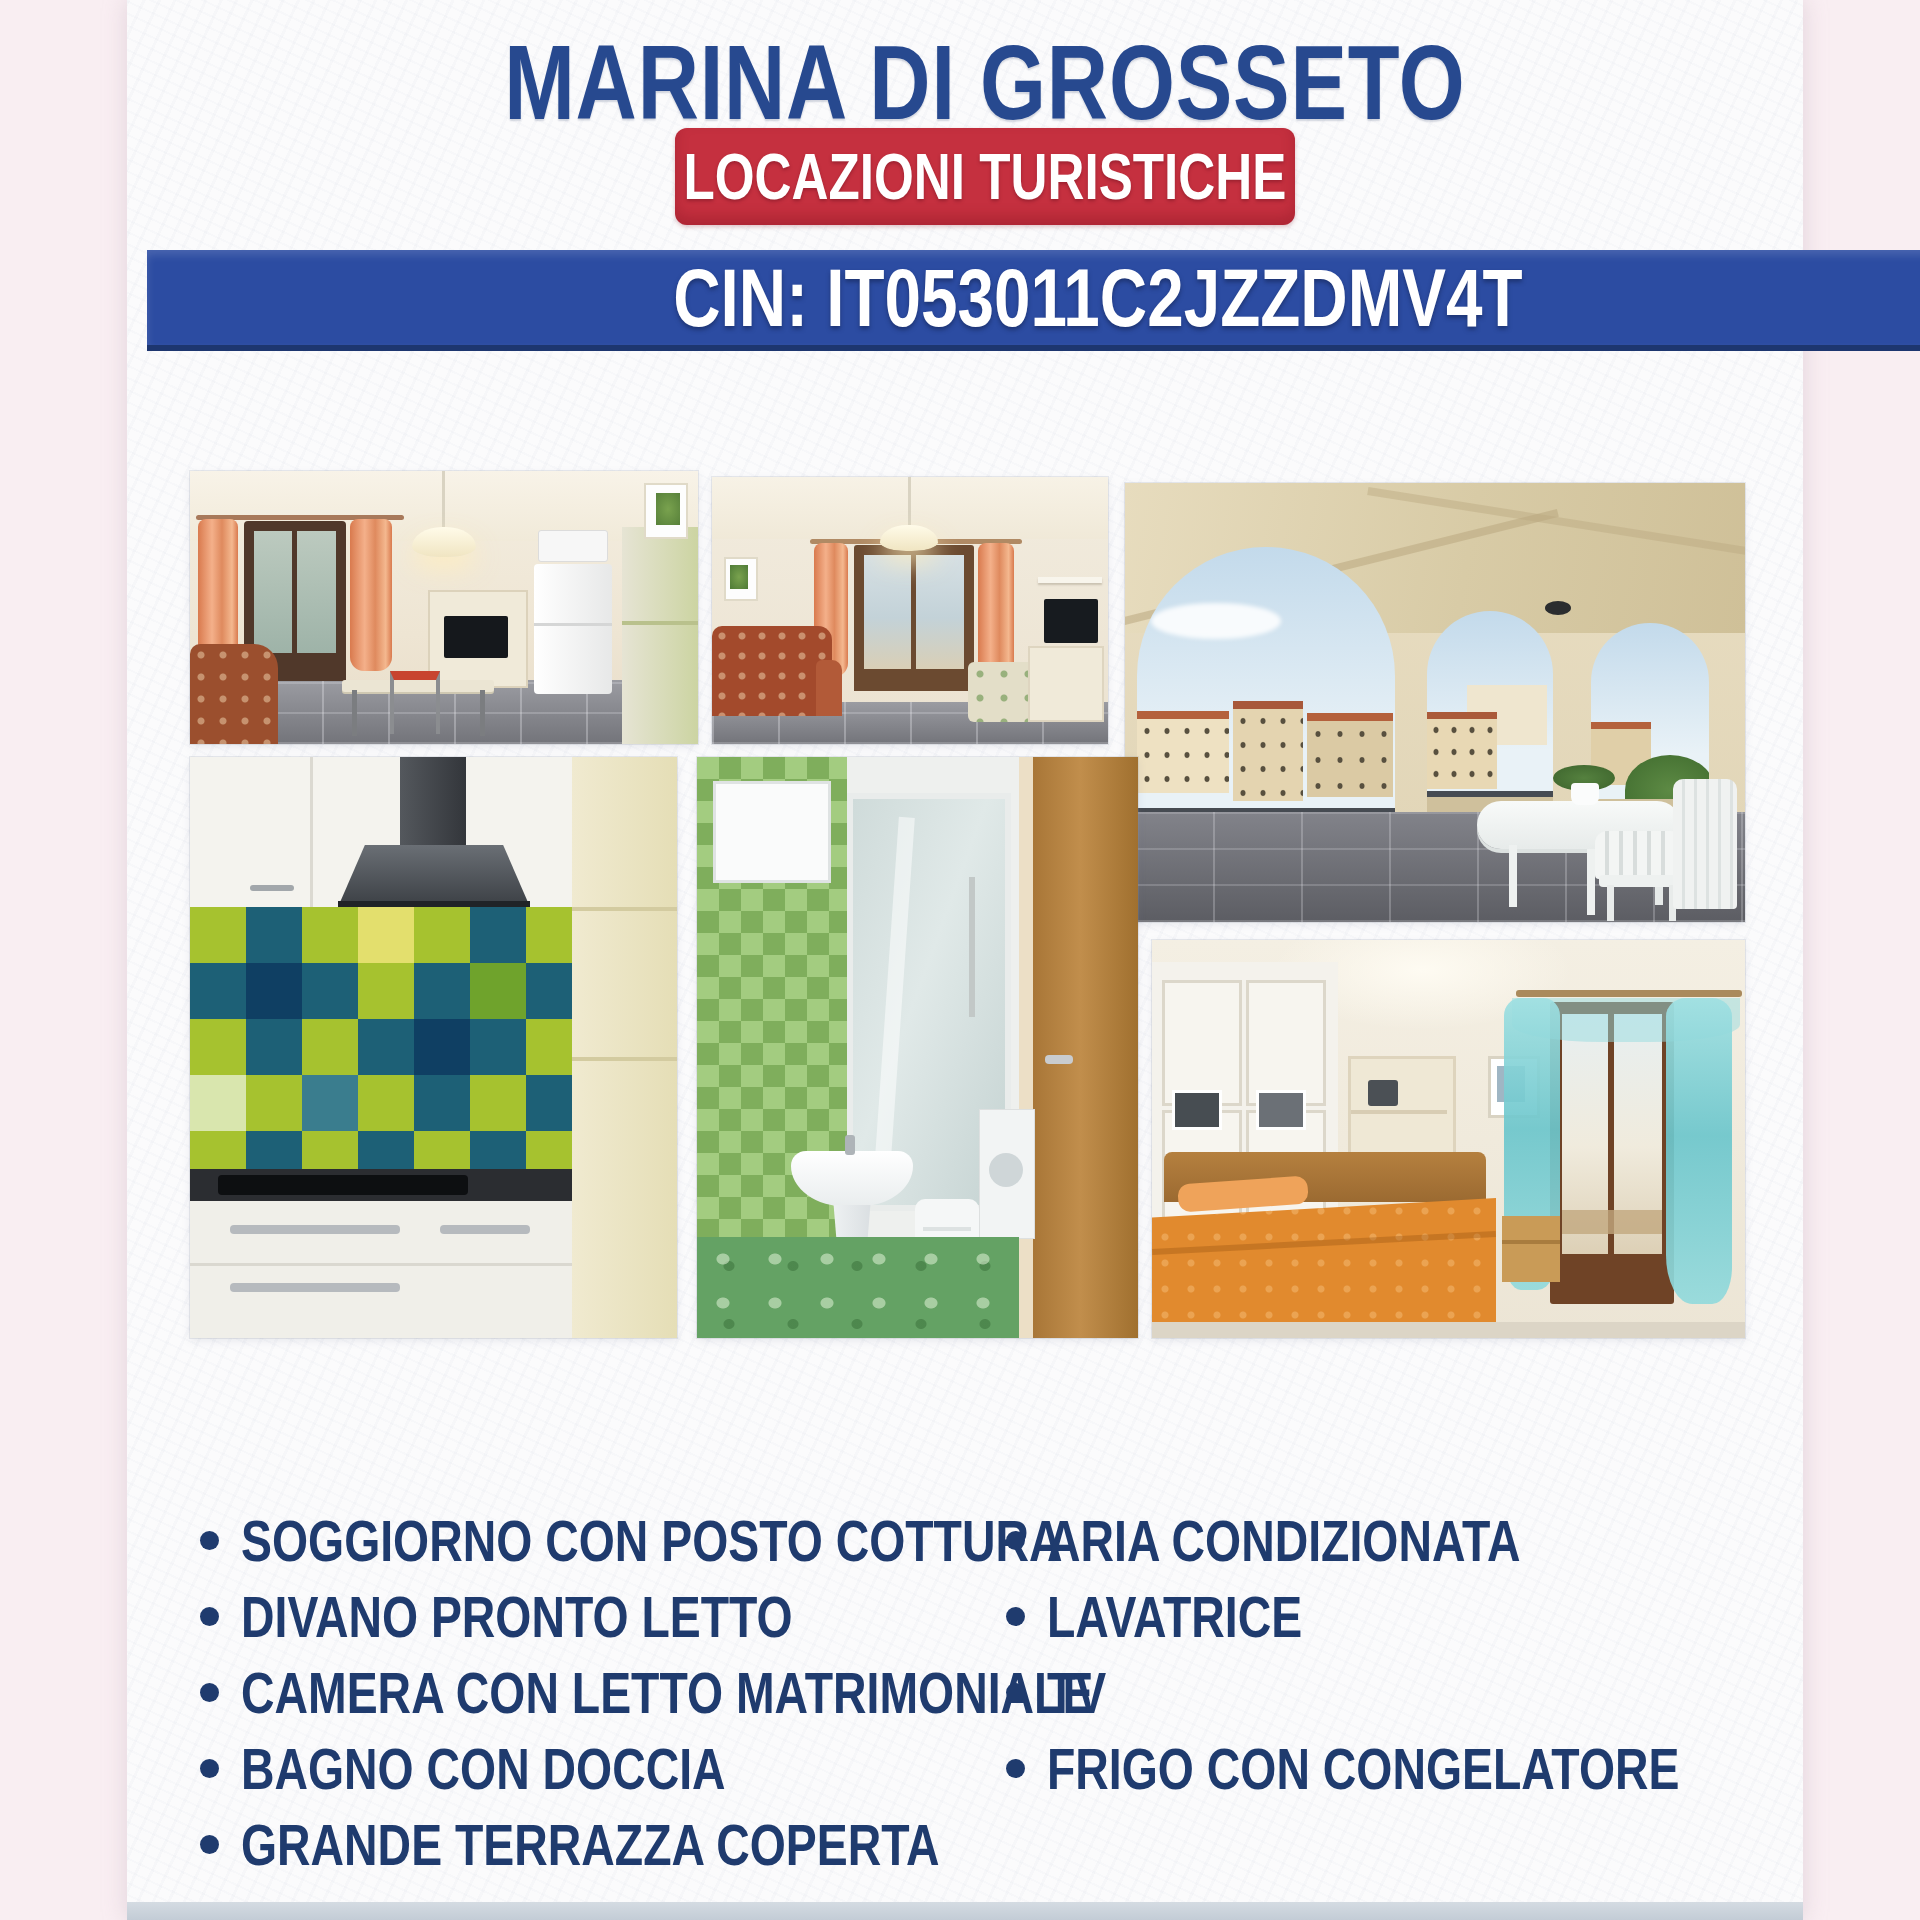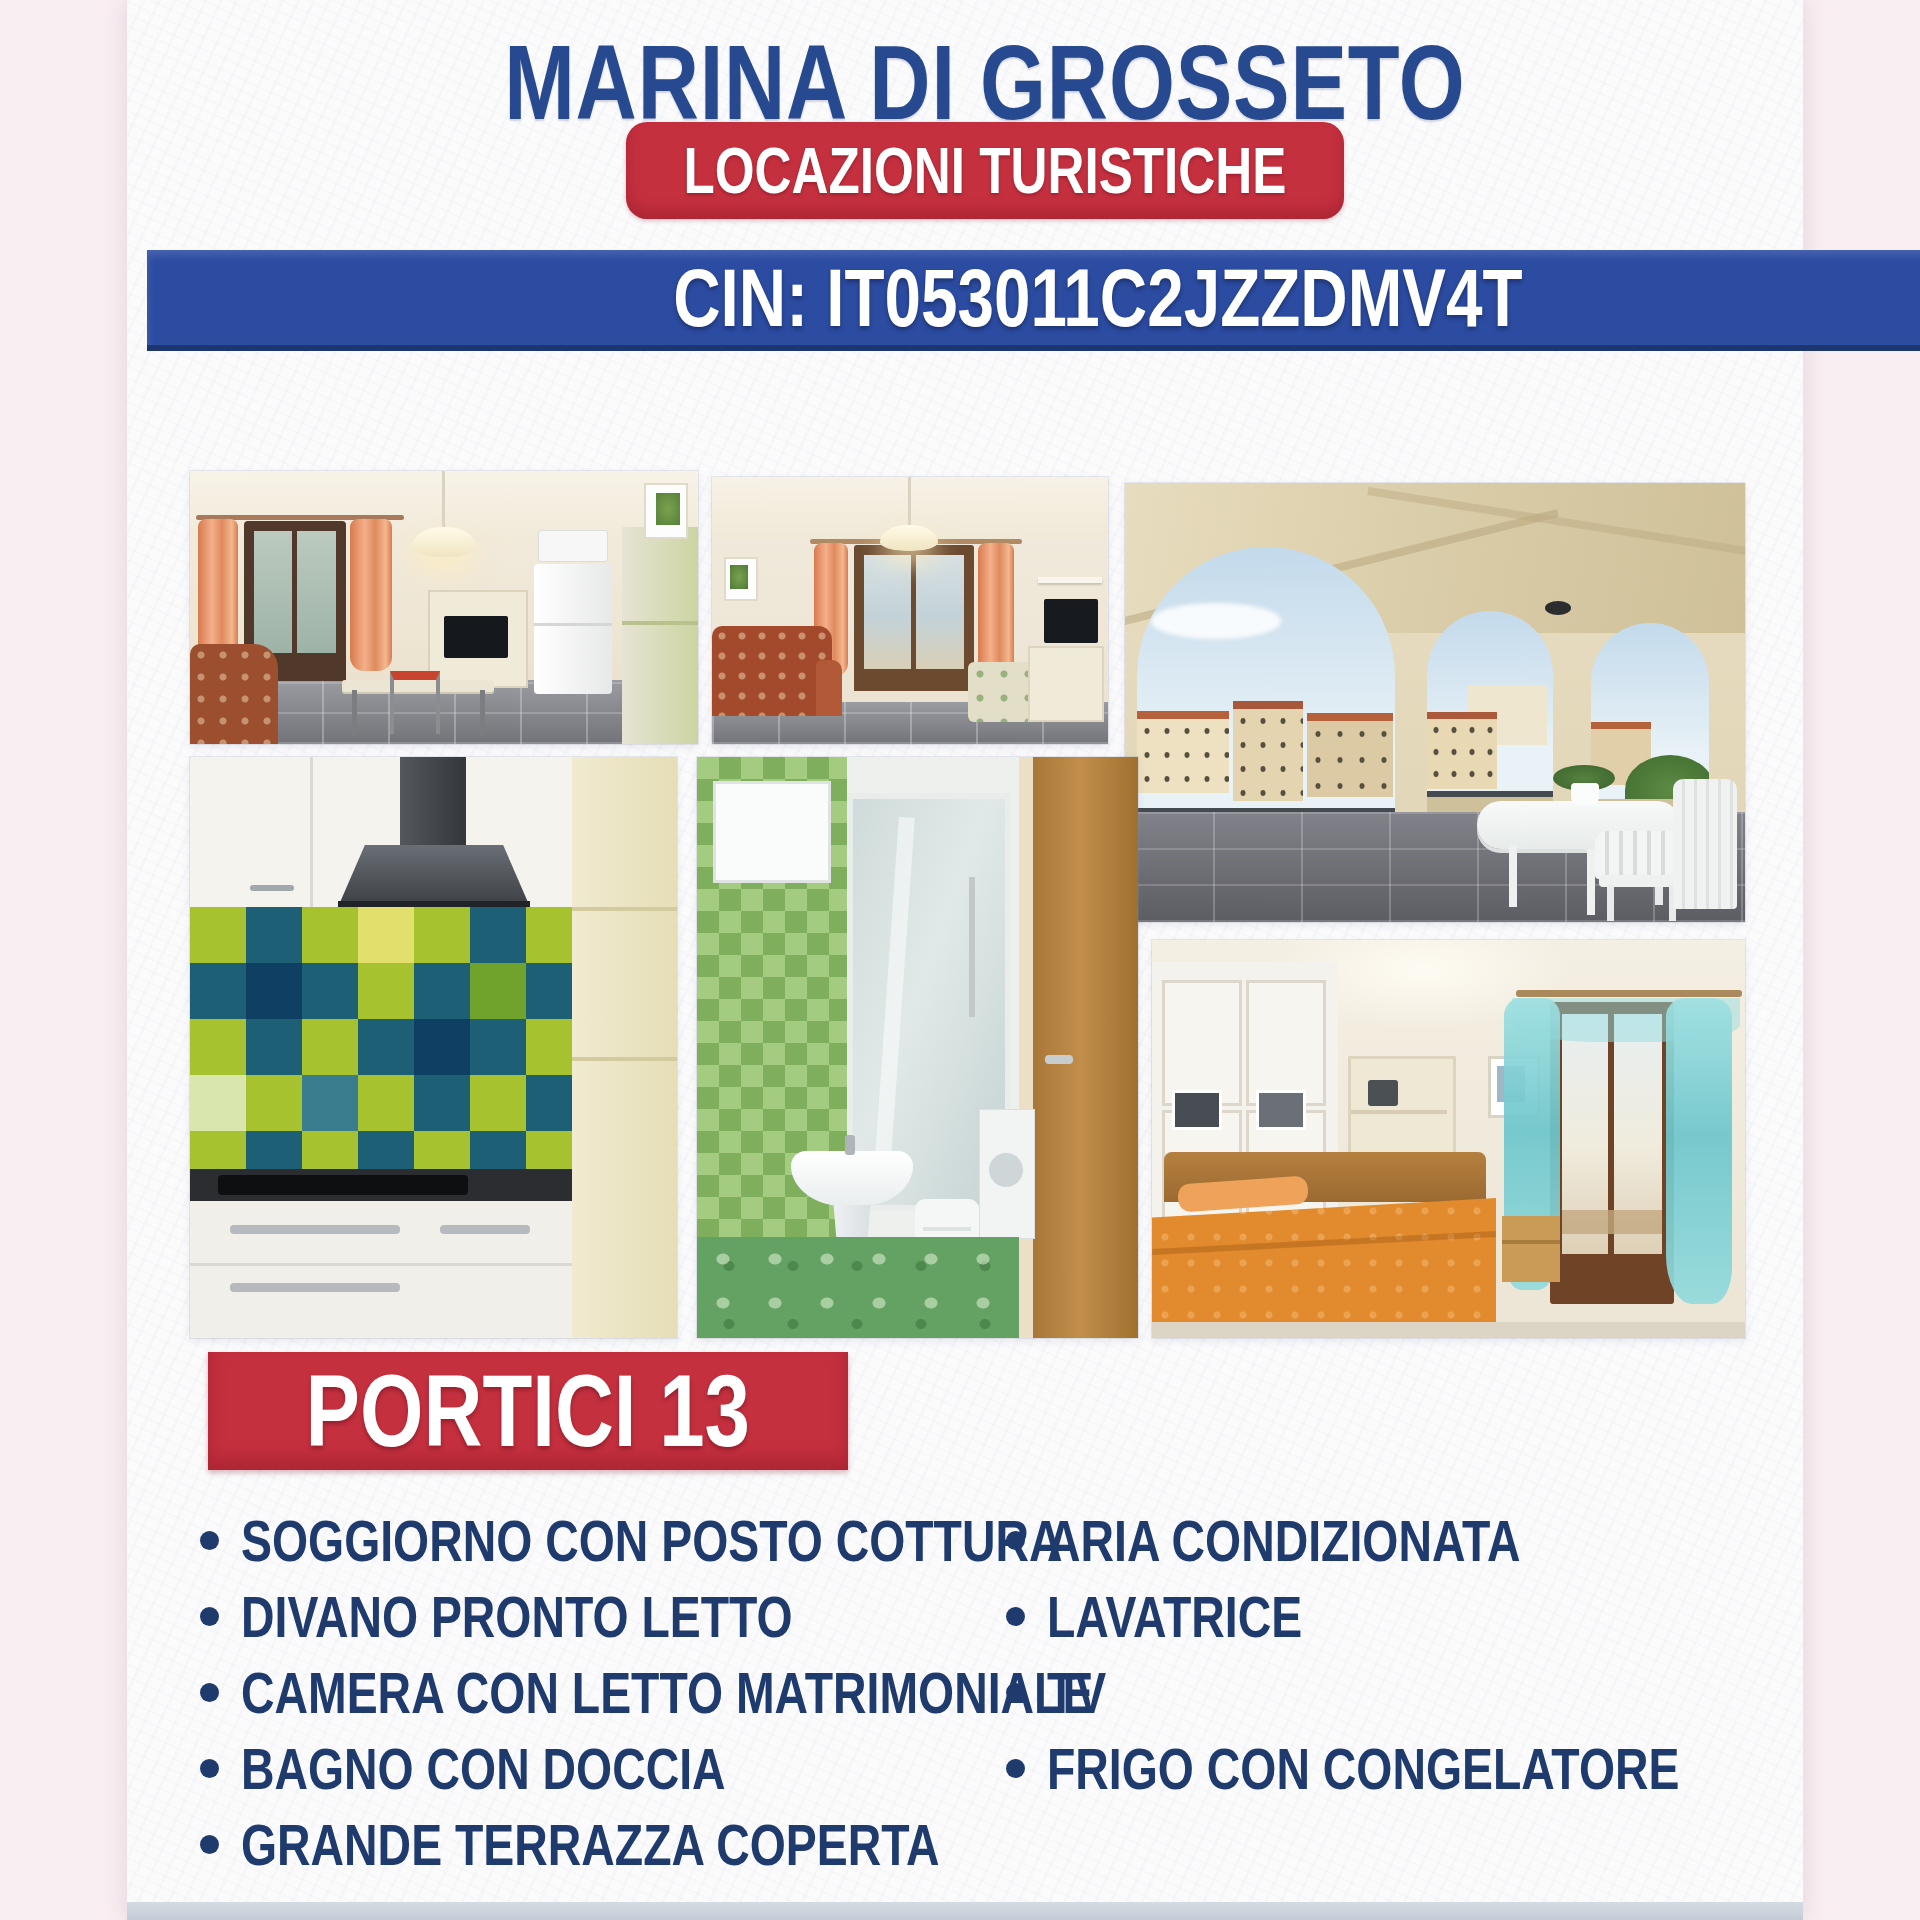--- a/index.html
+++ b/index.html
@@ -10,21 +10,21 @@
                           repeating-linear-gradient(25deg,rgba(222,226,235,.14) 0 2px,transparent 2px 11px);
          box-shadow:0 0 22px rgba(190,170,185,.4);}
   .ab{position:absolute;}
   .cond{display:inline-block;transform:scaleX(.8);transform-origin:50% 50%;white-space:nowrap;}
   .condL{display:inline-block;transform:scaleX(.8);transform-origin:0 50%;white-space:nowrap;}
   .cc{display:flex;align-items:center;justify-content:center;margin-left:20px;}
 
   
   .title-row{left:0;top:26px;width:1676px;height:112px;}
   .title-row .cond{font-size:106px;color:#27498f;letter-spacing:1px;text-shadow:0 2px 2px rgba(25,45,90,.18);}
-  .badge{left:50%;transform:translateX(-50%);top:122px;width:718px;height:97px;background:#c5303f;border-radius:21px;
+  .badge{left:50%;transform:translateX(-50%);top:128px;width:620px;height:97px;background:#c5303f;border-radius:12px;
          box-shadow:inset 0 -8px 14px rgba(110,10,24,.28),0 2px 4px rgba(140,30,45,.25);}
   .badge .cond{font-size:64px;color:#ffffff;text-shadow:0 2px 4px rgba(90,10,25,.4);}
   .cin-strip{left:0;top:250px;width:1902px;height:95px;background:#2c4ca2;border-bottom:6px solid #1d366f;
              box-shadow:inset 0 5px 8px rgba(255,255,255,.14);}
   .cin-strip .cond{font-size:82px;color:#ffffff;text-shadow:0 3px 5px rgba(15,30,70,.5);}
   .sub-band{left:203px;top:378px;width:1415px;height:82px;border-bottom:4px solid #5b82ad;
             background:linear-gradient(90deg,rgba(196,210,224,.15) 0%,#a2bace 13%,#7fa3c2 40%,#8fadc6 62%,#c4d3de 85%,rgba(232,237,242,.25) 100%);}
   .sub-band .cond{font-size:58px;color:#ffffff;text-shadow:0 2px 4px rgba(40,70,110,.45);}
 
   
@@ -423,23 +423,20 @@
       <div class="curR"></div>
       <div class="headboard"></div>
       <div class="pillow"></div>
       <div class="bed"></div>
       <div class="fold"></div>
       <div class="sidetbl"></div>
       <div class="stline"></div>
       <div class="floor"></div>
     </div>
 
-    <div class="ab cc red-banner">
-      <span class="cond">PORTICI 13</span>
-    </div>
 
     <div class="features fleft">
       <div class="feat">
         <span class="dot"></span>
         <span class="condL">SOGGIORNO CON POSTO COTTURA</span>
       </div>
       <div class="feat">
         <span class="dot"></span>
         <span class="condL">DIVANO PRONTO LETTO</span>
       </div>

